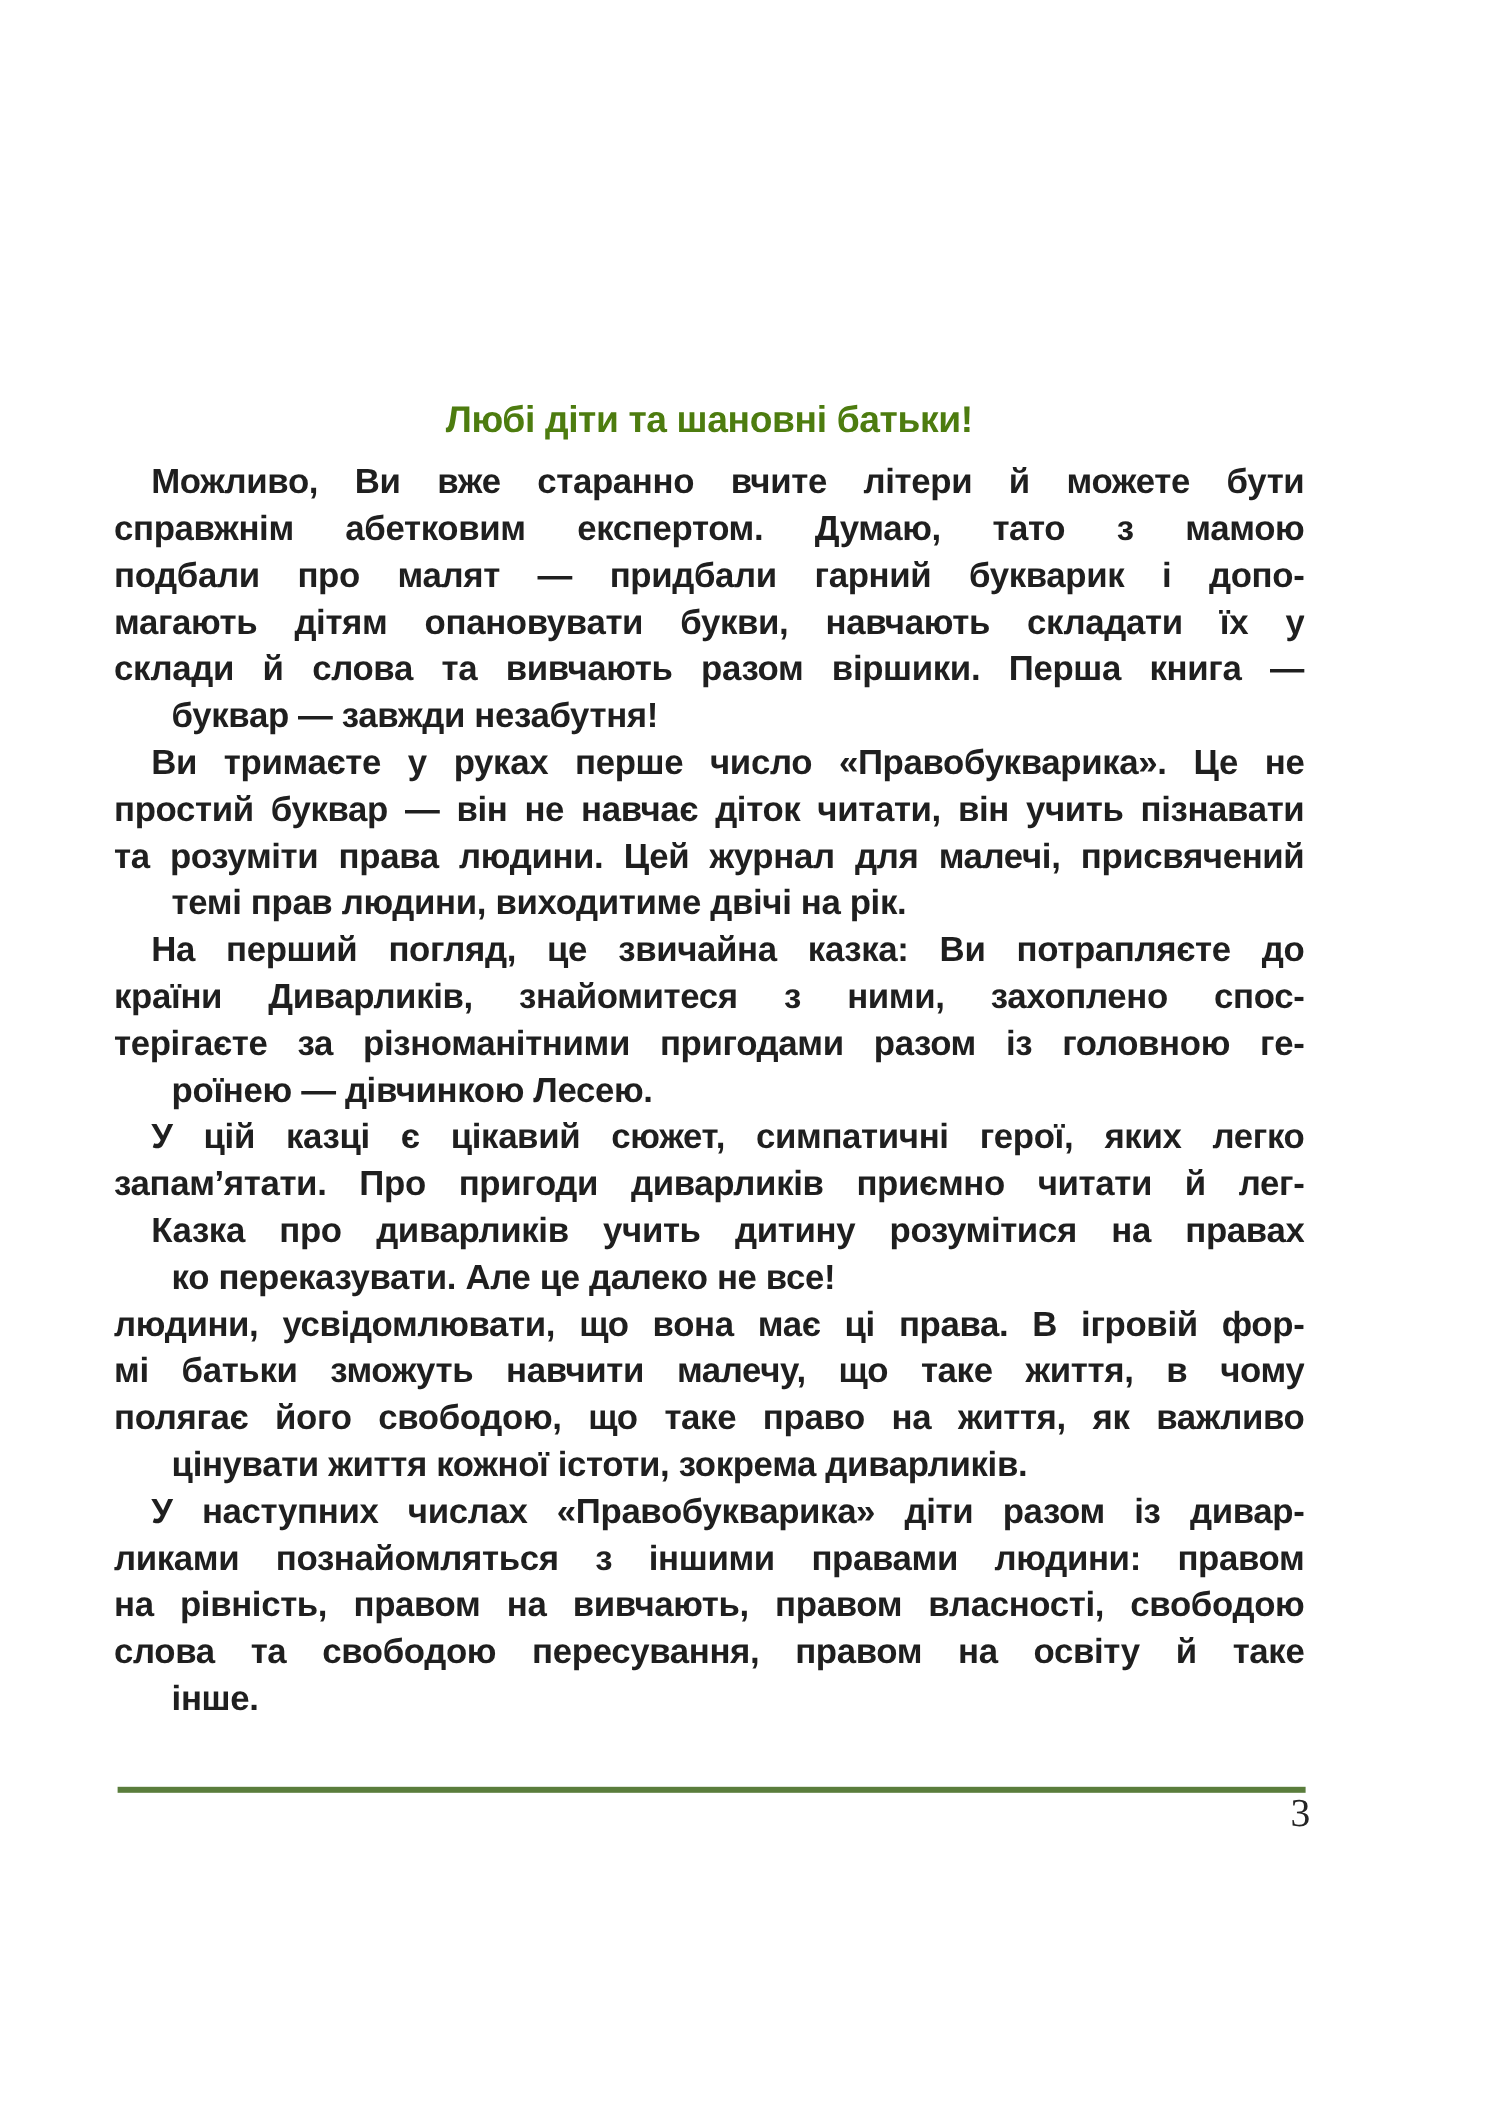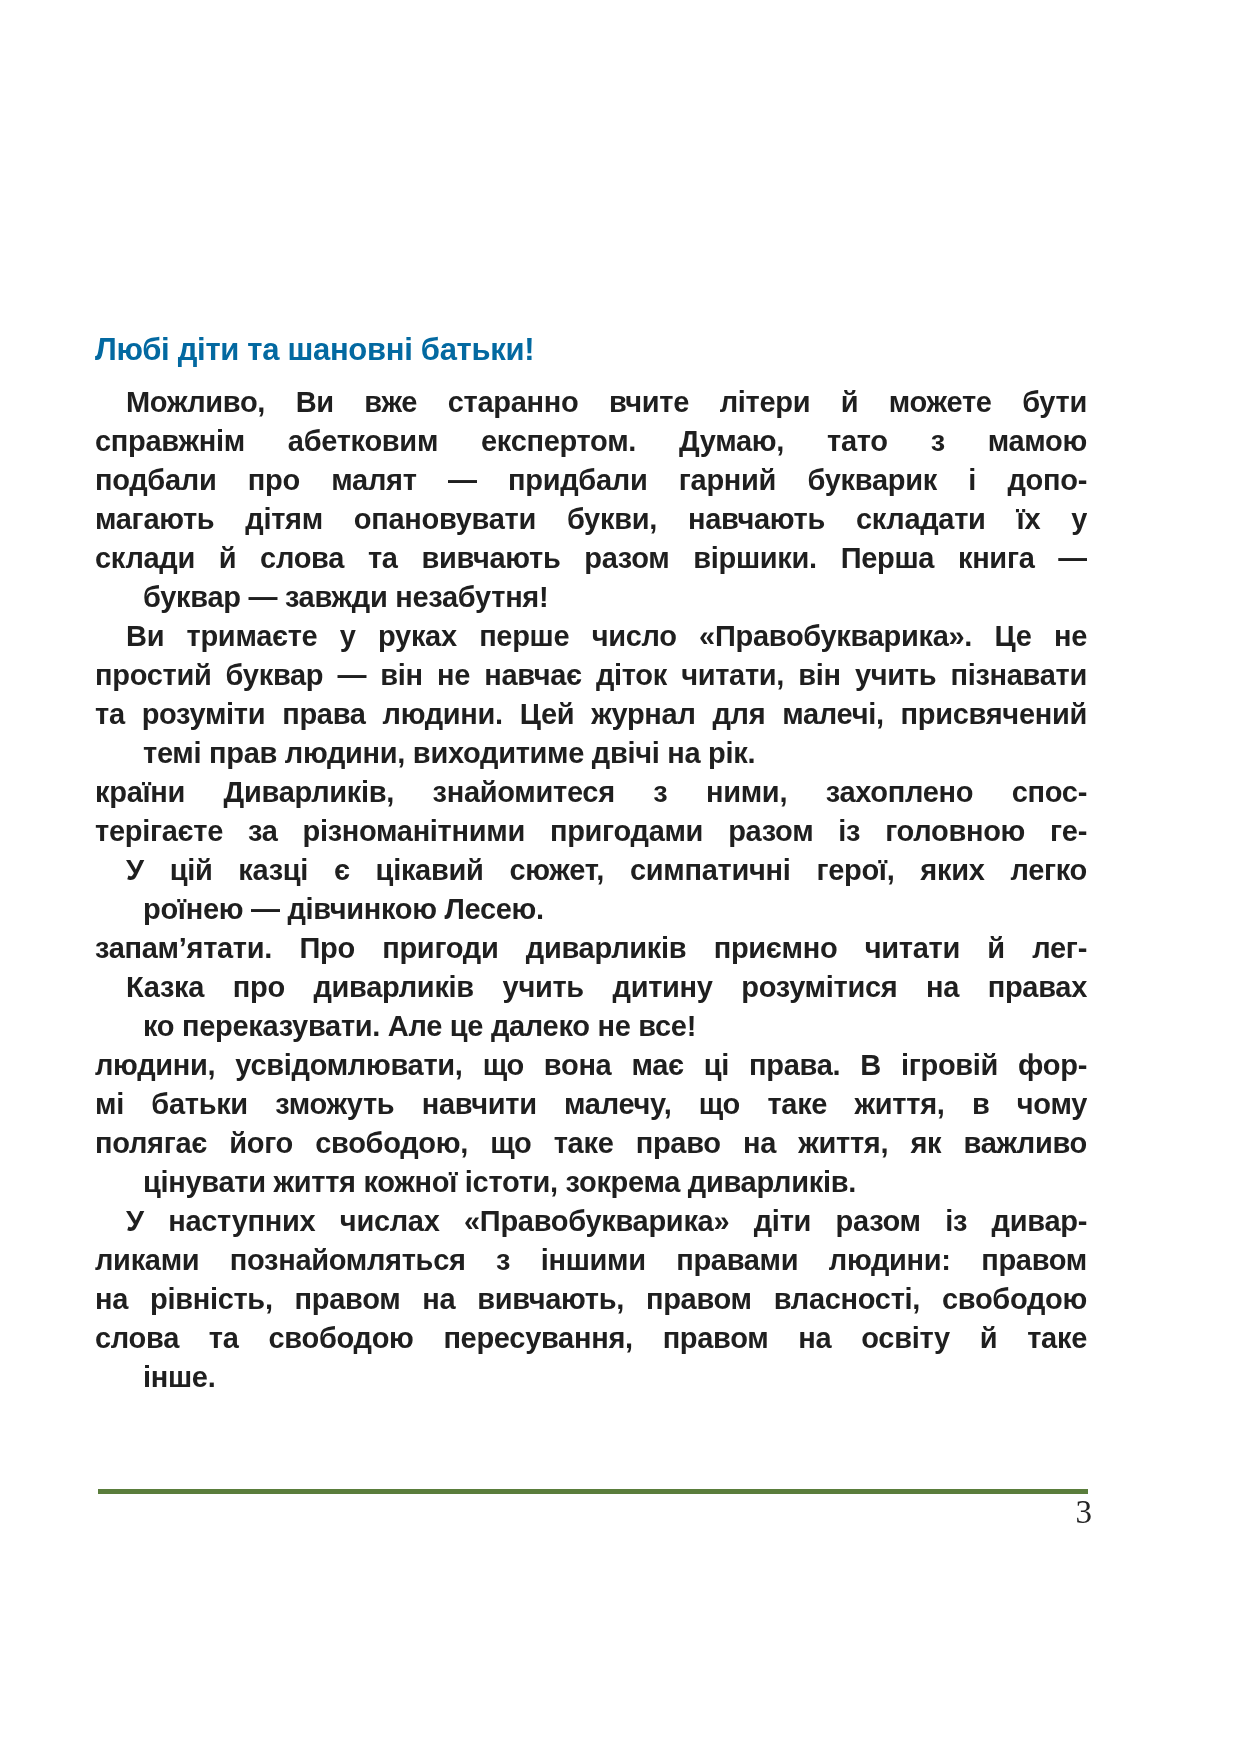--- a/index.html
+++ b/index.html
@@ -10,25 +10,25 @@
     background: #ffffff;
     font-family: "Liberation Sans", sans-serif;
     color: #1f1f1f;
     overflow: hidden;
   }
   .title {
     position: absolute;
     top: 332px;
     left: 95px;
     width: 992px;
-    text-align: left;
+    text-align: center;
     font-weight: bold;
     font-size: 31px;
     letter-spacing: -0.3px;
-    color: #0369a1;
+    color: #4d7c0f;
   }
   .content {
     position: absolute;
     top: 383px;
     left: 95px;
     width: 992px;
     font-size: 29px;
     line-height: 39px;
     letter-spacing: -0.3px;
   }
@@ -79,25 +79,26 @@
     <div class="line">подбали про малят — придбали гарний букварик і допо-</div>
     <div class="line">магають дітям опановувати букви, навчають складати їх у</div>
     <div class="line">склади й слова та вивчають разом віршики. Перша книга —</div>
     <div class="line last">буквар — завжди незабутня!</div>
 
     <div class="line ind">Ви тримаєте у руках перше число «Правобукварика». Це не</div>
     <div class="line">простий буквар — він не навчає діток читати, він учить пізнавати</div>
     <div class="line">та розуміти права людини. Цей журнал для малечі, присвячений</div>
     <div class="line last">темі прав людини, виходитиме двічі на рік.</div>
 
+    <div class="line ind">На перший погляд, це звичайна казка: Ви потрапляєте до</div>
     <div class="line">країни Диварликів, знайомитеся з ними, захоплено спос-</div>
     <div class="line">терігаєте за різноманітними пригодами разом із головною ге-</div>
+    <div class="line last">роїнею — дівчинкою Лесею.</div>
+
     <div class="line ind">У цій казці є цікавий сюжет, симпатичні герої, яких легко</div>
-
-    <div class="line last">роїнею — дівчинкою Лесею.</div>
     <div class="line">запам’ятати. Про пригоди диварликів приємно читати й лег-</div>
     <div class="line ind">Казка про диварликів учить дитину розумітися на правах</div>
 
     <div class="line last">ко переказувати. Але це далеко не все!</div>
     <div class="line">людини, усвідомлювати, що вона має ці права. В ігровій фор-</div>
     <div class="line">мі батьки зможуть навчити малечу, що таке життя, в чому</div>
     <div class="line">полягає його свободою, що таке право на життя, як важливо</div>
     <div class="line last">цінувати життя кожної істоти, зокрема диварликів.</div>
 
     <div class="line ind">У наступних числах «Правобукварика» діти разом із дивар-</div>

